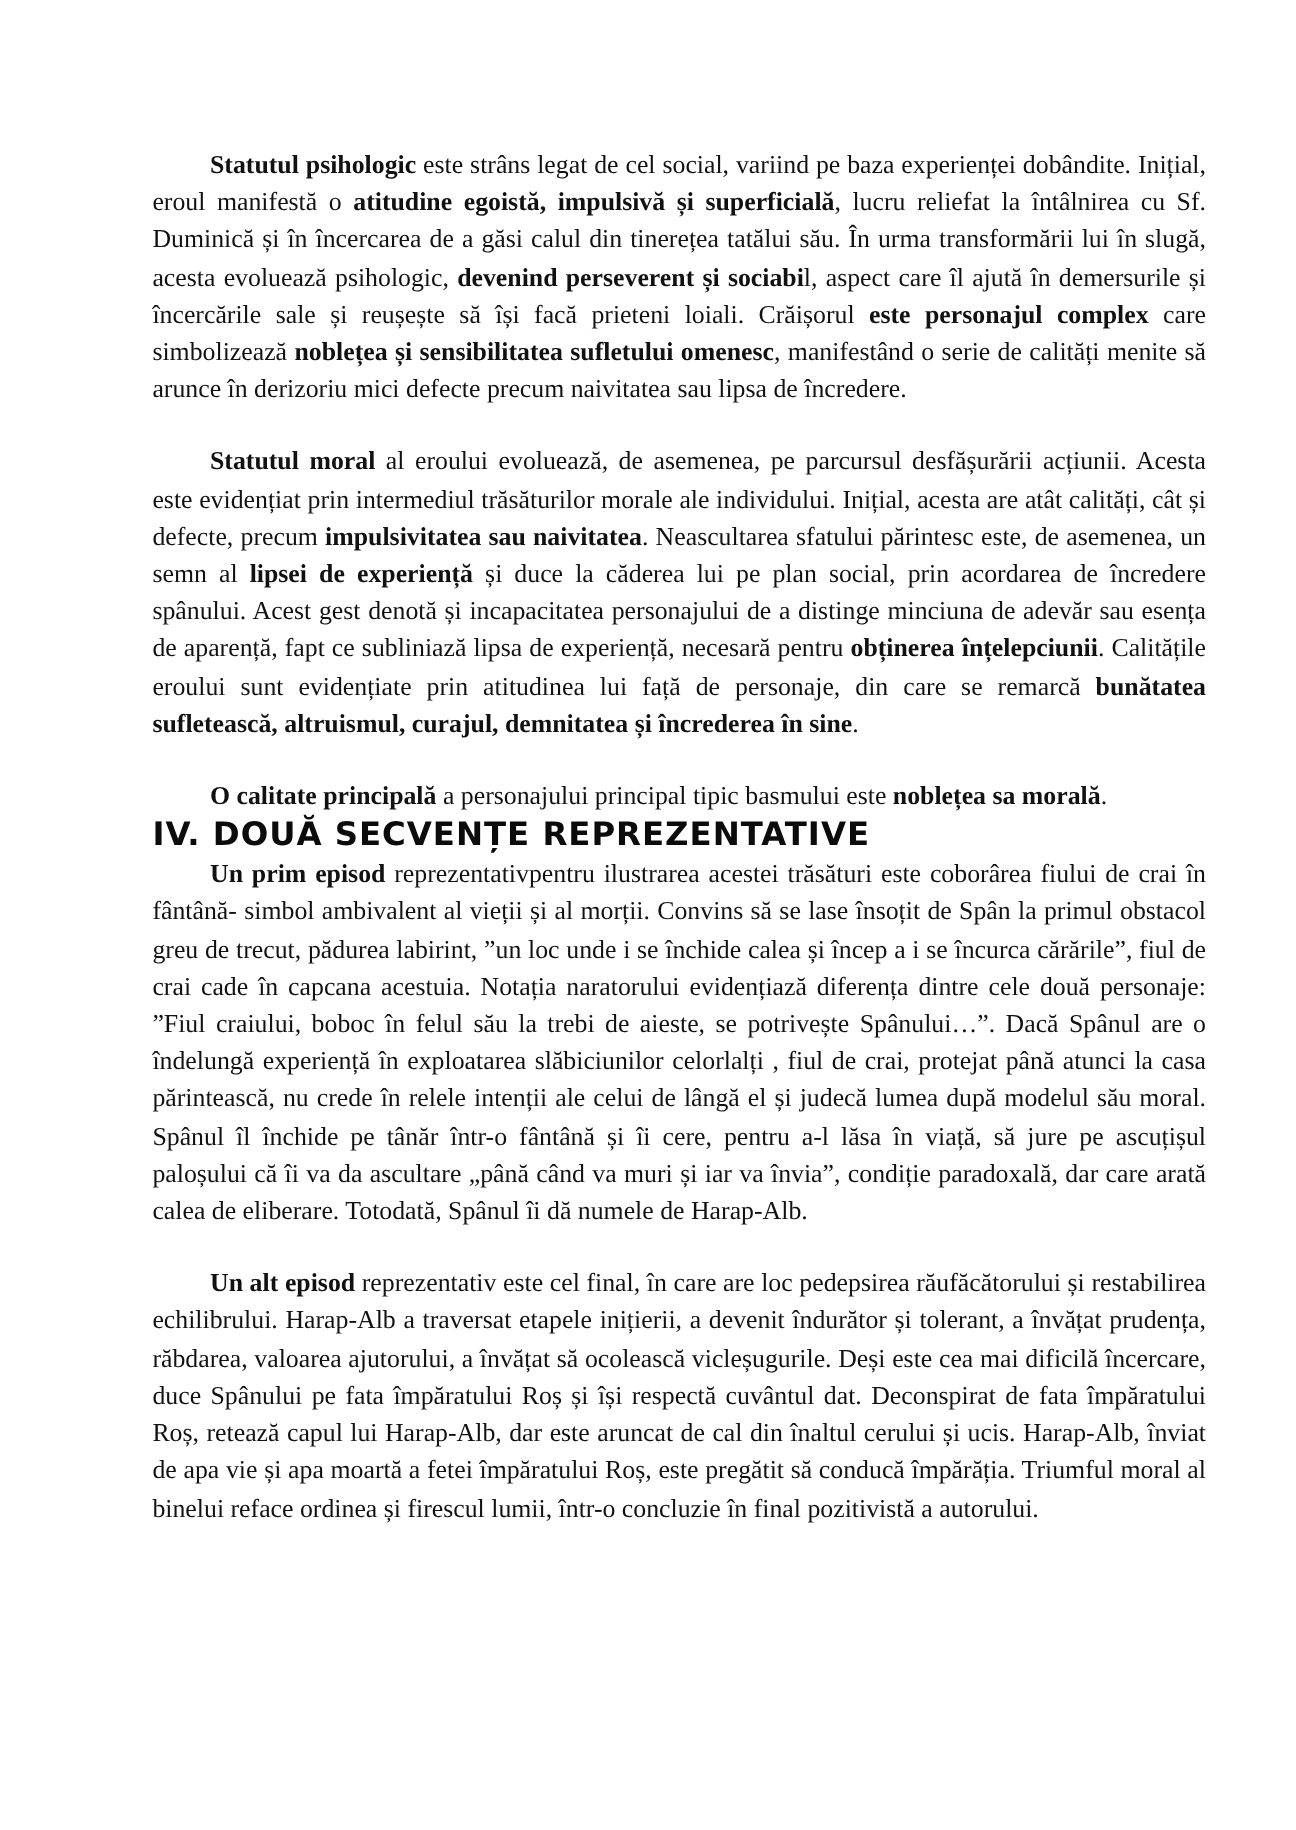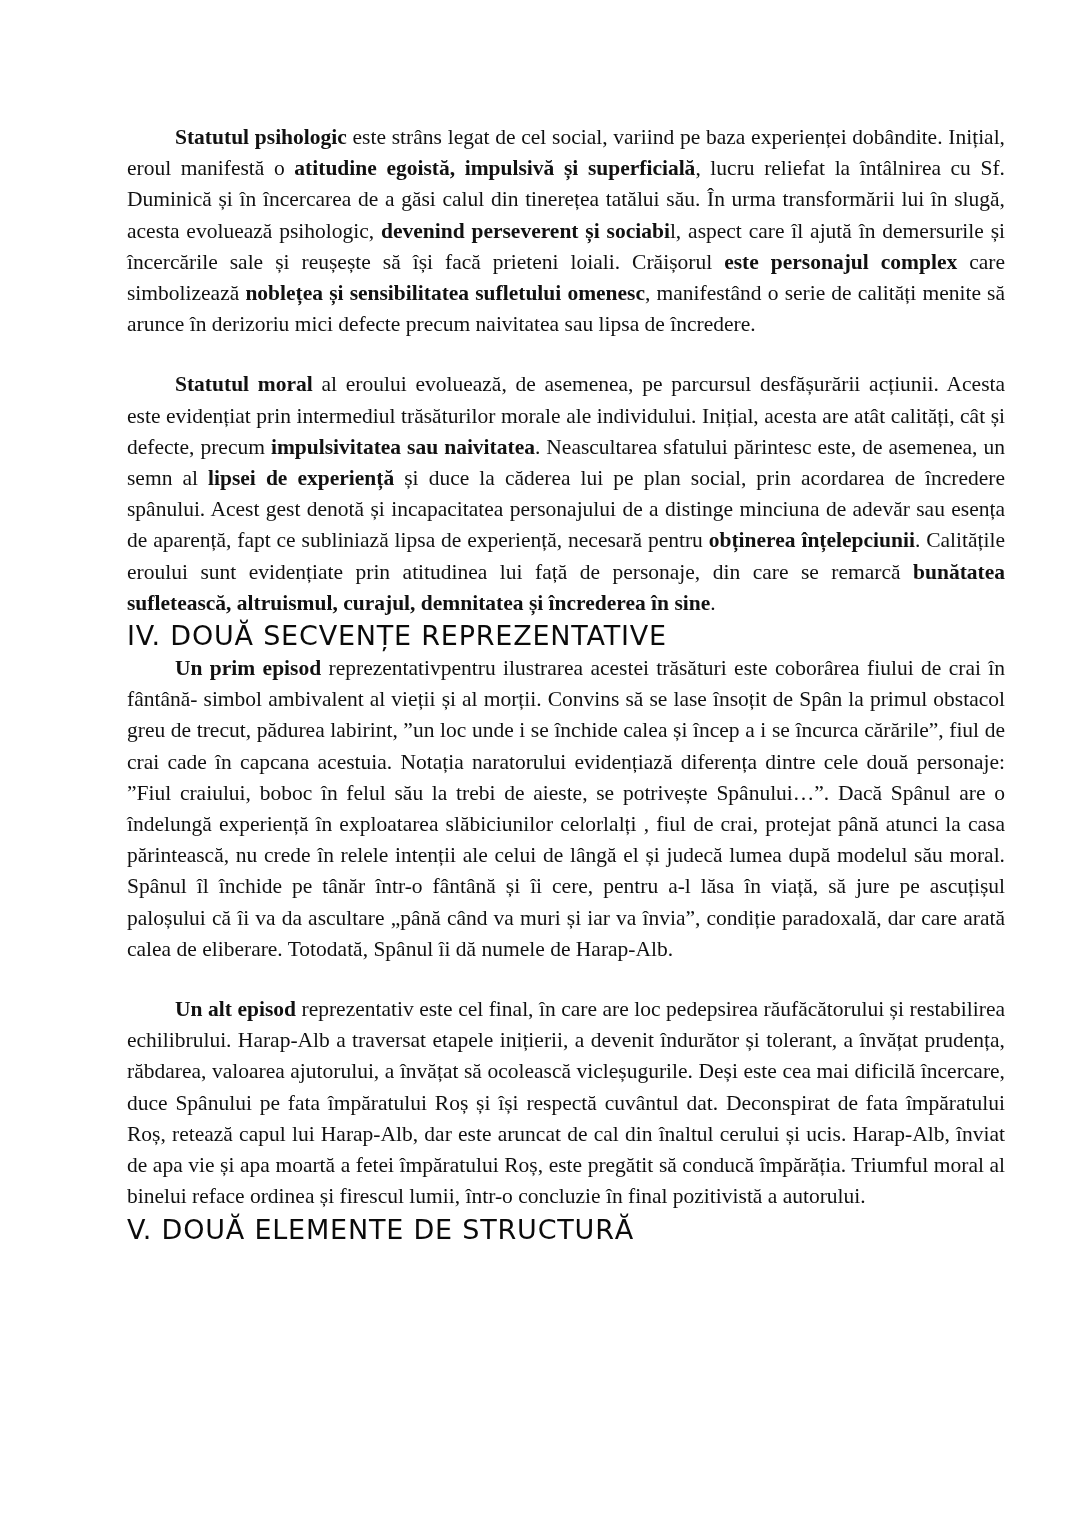--- a/index.html
+++ b/index.html
@@ -36,37 +36,37 @@
   }
   p.para + p.para {
     margin-top: 29px;
   }
   p.para b {
     font-weight: 700;
   }
   h2.section-heading {
     margin: 0;
     font-family: "DejaVu Sans", "Liberation Sans", sans-serif;
-    font-weight: 400;
+    font-weight: 700;
     font-size: 27px;
     line-height: 34px;
     letter-spacing: 0.8px;
     color: #0b0b0b;
     text-align: left;
     text-indent: 0;
     white-space: nowrap;
   }
   .gap-before-heading { margin-top: 31px; }
   .gap-after-heading  { margin-top: 24px; }
 </style>
 </head>
 <body>
 
 <div class="page">
   <div class="content">
       <p class="para"><b>Statutul psihologic</b><span> este strâns legat de cel social, variind pe baza experienței dobândite. Inițial, eroul manifestă o </span><b>atitudine egoistă, impulsivă și superficială</b><span>, lucru reliefat la întâlnirea cu Sf. Duminică și în încercarea de a găsi calul din tinerețea tatălui său. În urma transformării lui în slugă, acesta evoluează psihologic, </span><b>devenind perseverent și sociabi</b><span>l, aspect care îl ajută în demersurile și încercările sale și reușește să își facă prieteni loiali. Crăișorul </span><b>este personajul complex</b><span> care simbolizează </span><b>noblețea și sensibilitatea sufletului omenesc</b><span>, manifestând o serie de calități menite să arunce în derizoriu mici defecte precum naivitatea sau lipsa de încredere.</span></p>
       <p class="para"><b>Statutul moral</b><span> al eroului evoluează, de asemenea, pe parcursul desfășurării acțiunii. Acesta este evidențiat prin intermediul trăsăturilor morale ale individului. Inițial, acesta are atât calități, cât și defecte, precum </span><b>impulsivitatea sau naivitatea</b><span>. Neascultarea sfatului părintesc este, de asemenea, un semn al </span><b>lipsei de experiență</b><span> și duce la căderea lui pe plan social, prin acordarea de încredere spânului. Acest gest denotă și incapacitatea personajului de a distinge minciuna de adevăr sau esența de aparență, fapt ce subliniază lipsa de experiență, necesară pentru </span><b>obținerea înțelepciunii</b><span>. Calitățile eroului sunt evidențiate prin atitudinea lui față de personaje, din care se remarcă </span><b>bunătatea sufletească, altruismul, curajul, demnitatea și încrederea în sine</b><span>.</span></p>
+      <p class="para"><b>O calitate principală</b><span> a personajului principal tipic basmului este </span><b>noblețea sa morală</b><span>.</span></p>
       <h2 class="section-heading gap-before-heading">IV. DOUĂ SECVENȚE REPREZENTATIVE</h2>
       <p class="para gap-after-heading"><b>Un prim episod</b><span> reprezentativpentru ilustrarea acestei trăsături este coborârea fiului de crai în fântână- simbol ambivalent al vieții și al morții. Convins să se lase însoțit de Spân la primul obstacol greu de trecut, pădurea labirint, ”un loc unde i se închide calea și încep a i se încurca cărările”, fiul de crai cade în capcana acestuia. Notația naratorului evidențiază diferența dintre cele două personaje: ”Fiul craiului, boboc în felul său la trebi de aieste, se potrivește Spânului…”. Dacă Spânul are o îndelungă experiență în exploatarea slăbiciunilor celorlalți , fiul de crai, protejat până atunci la casa părintească, nu crede în relele intenții ale celui de lângă el și judecă lumea după modelul său moral. Spânul îl închide pe tânăr într-o fântână și îi cere, pentru a-l lăsa în viață, să jure pe ascuțișul paloșului că îi va da ascultare „până când va muri și iar va învia”, condiție paradoxală, dar care arată calea de eliberare. Totodată, Spânul îi dă numele de Harap-Alb.</span></p>
       <p class="para"><b>Un alt episod</b><span> reprezentativ este cel final, în care are loc pedepsirea răufăcătorului și restabilirea echilibrului. Harap-Alb a traversat etapele inițierii, a devenit îndurător și tolerant, a învățat prudența, răbdarea, valoarea ajutorului, a învățat să ocolească vicleșugurile. Deși este cea mai dificilă încercare, duce Spânului pe fata împăratului Roș și își respectă cuvântul dat. Deconspirat de fata împăratului Roș, retează capul lui Harap-Alb, dar este aruncat de cal din înaltul cerului și ucis. Harap-Alb, înviat de apa vie și apa moartă a fetei împăratului Roș, este pregătit să conducă împărăția. Triumful moral al binelui reface ordinea și firescul lumii, într-o concluzie în final pozitivistă a autorului.</span></p>
-      <h2 class="section-heading gap-before-heading">V. DOUĂ ELEMENTE DE STRUCTURĂ</h2>
     </div>
 </div>
 
 </body></html>

